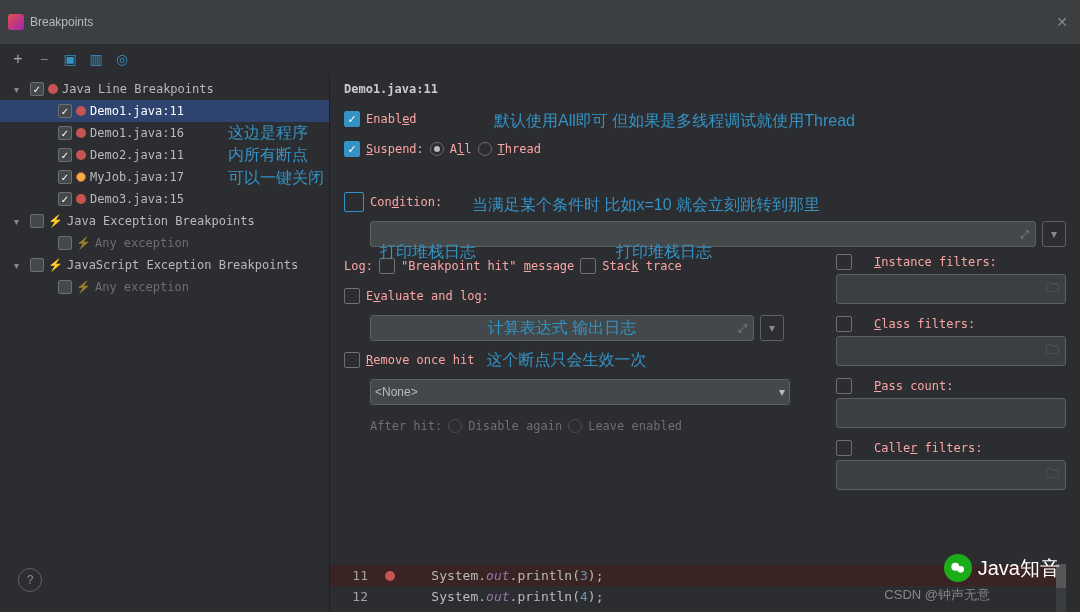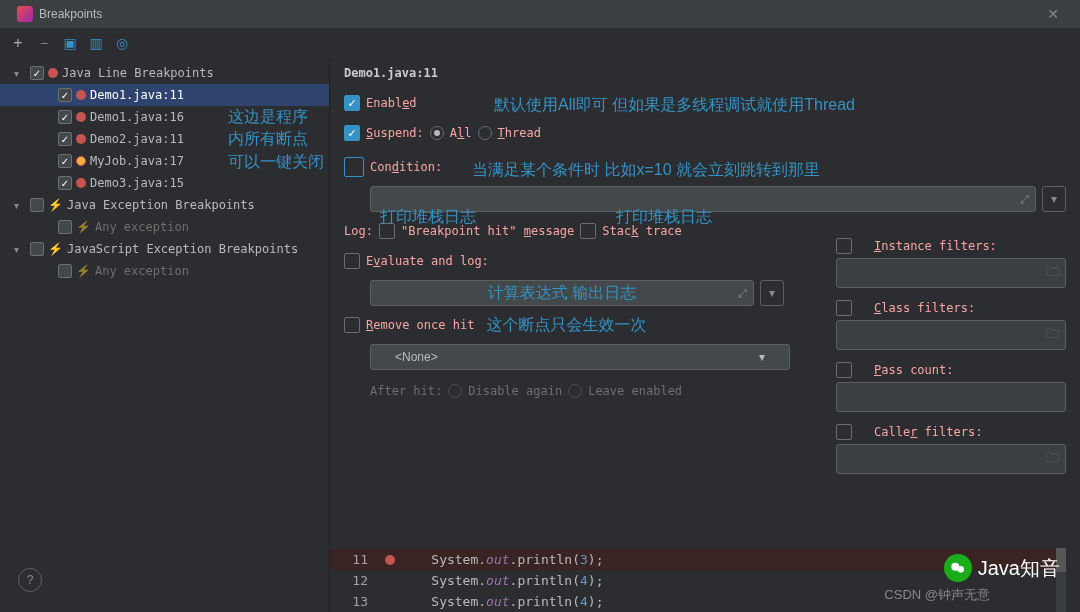--- a/index.html
+++ b/index.html
@@ -9,23 +9,23 @@
       background: #2b2d30;
       color: #bababa;
       width: 1080px;
       height: 612px;
       overflow: hidden;
       position: relative;
     }
     .titlebar {
       display: flex;
       align-items: center;
-      padding: 4px 17px;
+      padding: 4px 8px;
       background: #3c3f41;
-      height: 28px;
+      height: 44px;
     }
     .titlebar-icon {
       width: 16px; height: 16px;
       background: linear-gradient(135deg, #e64d4d, #9c27b0);
       border-radius: 3px;
       margin-right: 6px;
     }
     .titlebar-title { flex: 1; color: #bababa; }
     .titlebar-close { color: #888; font-size: 14px; cursor: pointer; padding: 0 4px; }
     .toolbar {
@@ -147,21 +147,21 @@
       justify-content: center;
       color: #888;
       cursor: pointer;
     }
     .select-box {
       background: #43494a;
       border: 1px solid #5e6060;
       border-radius: 3px;
       height: 26px;
       width: 420px;
-      padding: 0 24px;
+      padding: 0 4px;
       display: flex;
       align-items: center;
       justify-content: space-between;
       cursor: pointer;
     }
     .after-hit { color: #6e6e6e; }
     .right-panel {
       position: absolute;
       right: 14px;
       top: 180px;
@@ -329,21 +329,21 @@
 
     <div class="row">
       <span class="cb checked"></span>
       <span class="label"><span class="ul">S</span>uspend:</span>
       <span class="radio on"></span>
       <span class="label">A<span class="ul">l</span>l</span>
       <span class="radio"></span>
       <span class="label"><span class="ul">T</span>hread</span>
     </div>
 
-    <div class="row" style="margin-top:8px;">
+    <div class="row" style="margin-top:27px;">
       <span class="cb big"></span>
       <span class="label">Con<span class="ul">d</span>ition:</span>
       <span class="annotation" style="left:128px; top:3px;">当满足某个条件时 比如x=10 就会立刻跳转到那里</span>
     </div>
     <div class="row indent">
       <div class="text-input">
           <span></span>
           <span class="expand">⤢</span>
         </div>
       <div class="dropdown-btn">▾</div>

